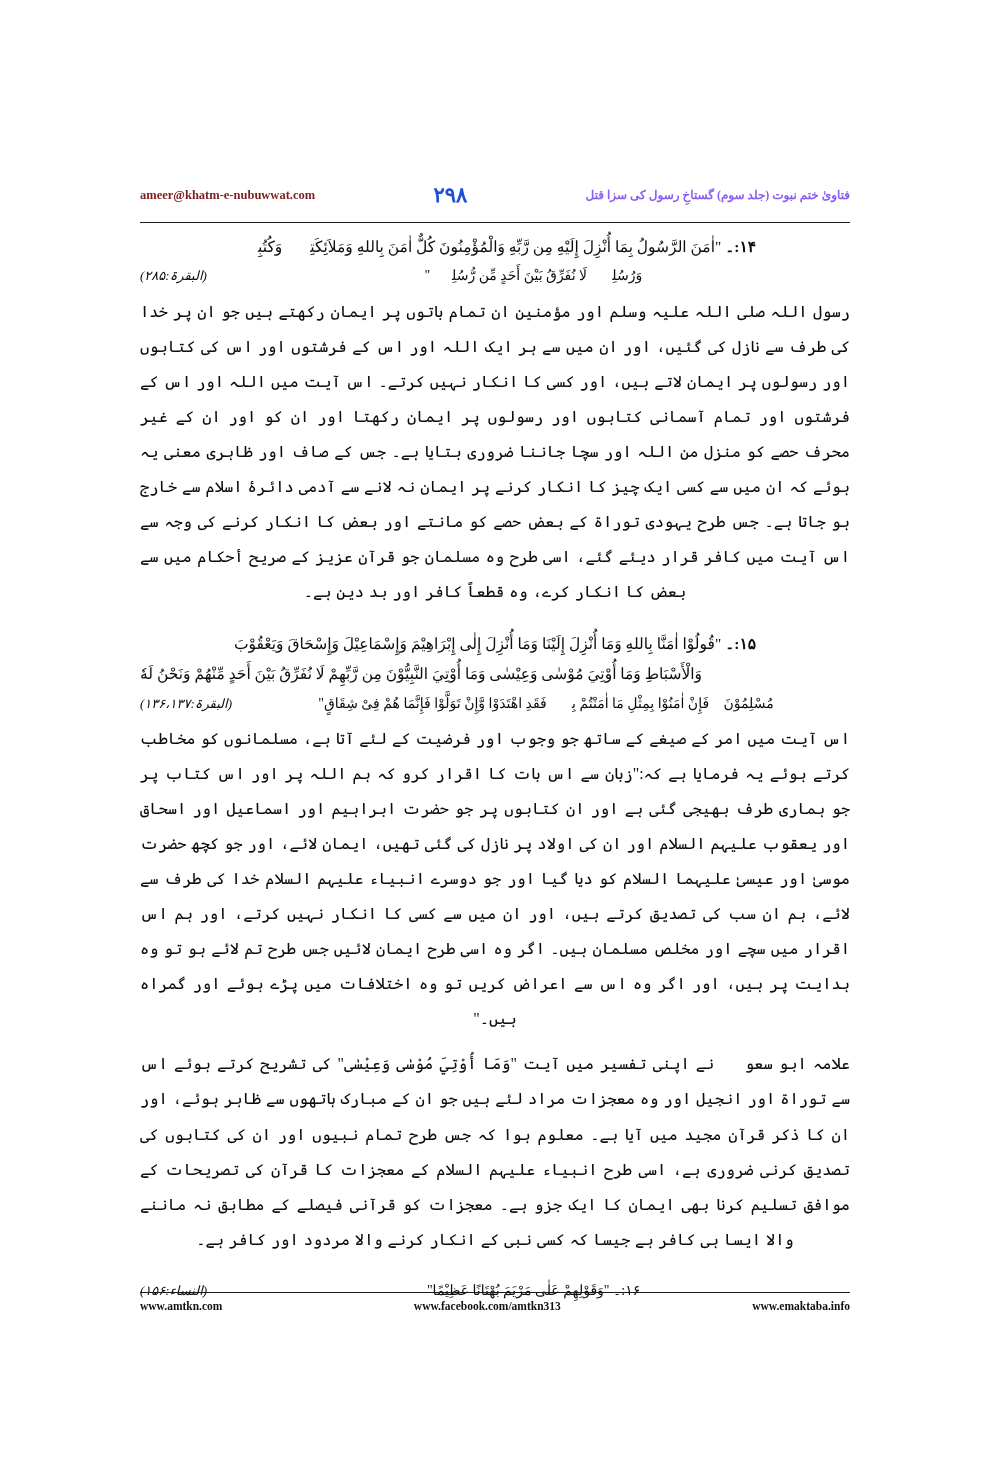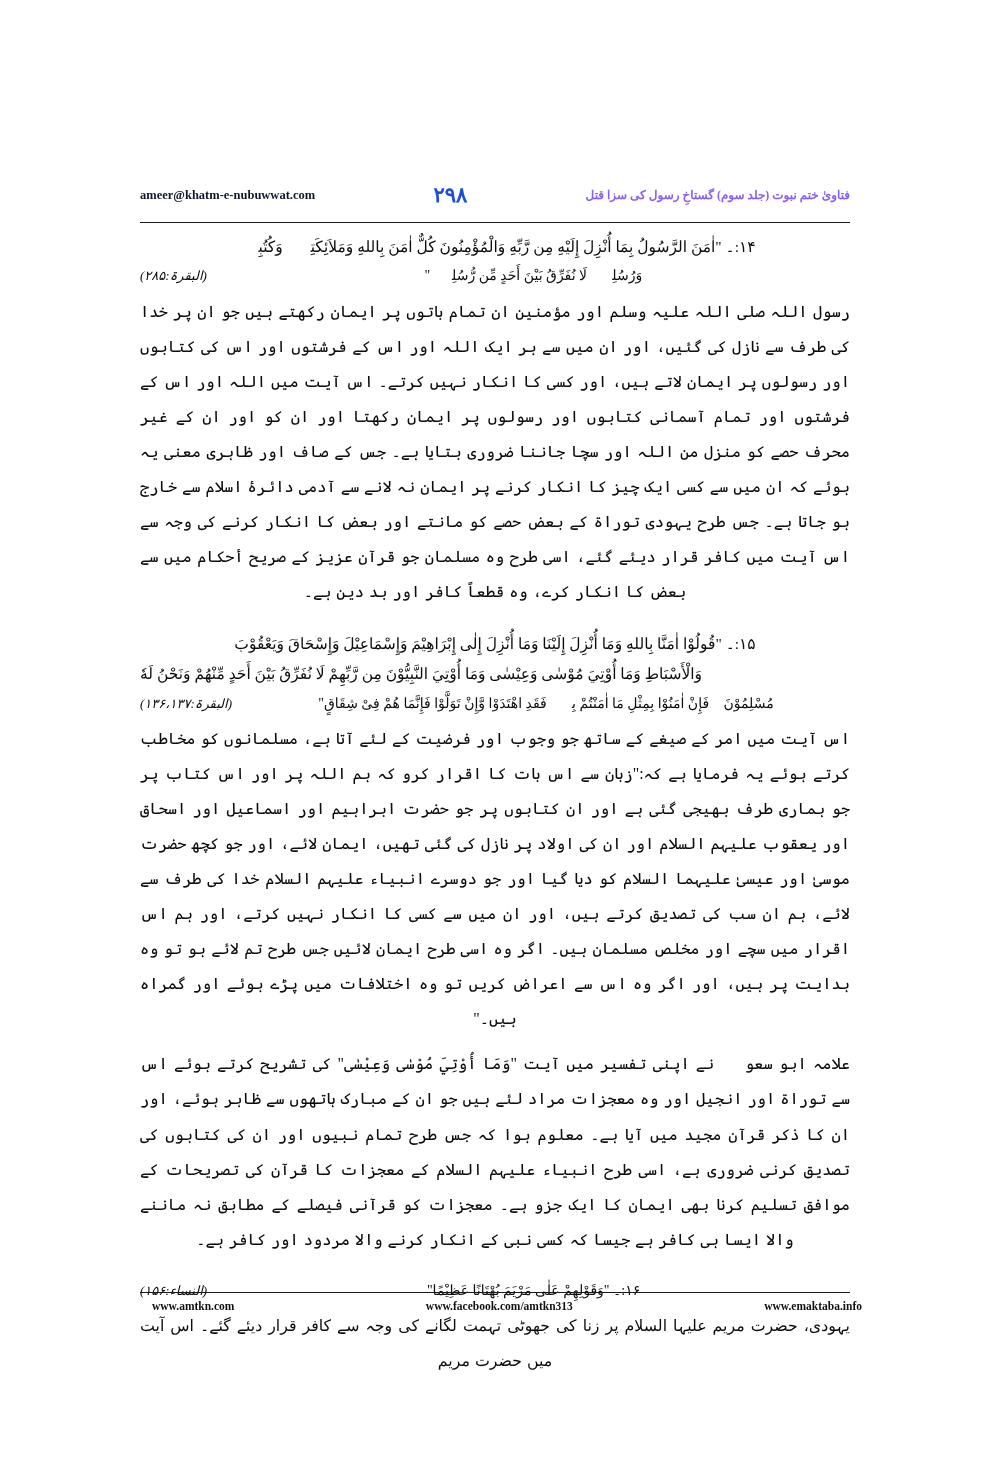--- a/index.html
+++ b/index.html
@@ -44,21 +44,21 @@
     font-family: "Liberation Serif", serif;
     font-size: 21px;
     font-weight: bold;
     color: #1d4ed8;
     direction: rtl;
   }
   .header-left {
     font-family: "Liberation Serif", serif;
     font-size: 12.5px;
     font-weight: bold;
-    color: #0f172a;
+    color: #7f1d1d;
     direction: ltr;
     white-space: nowrap;
   }
   .rule {
     position: absolute;
     left: 140px;
     width: 710px;
     border-top: 1px solid #1a1a1a;
   }
   .rule-top { top: 222px; }
@@ -81,21 +81,21 @@
     font-size: 15.5px;
     line-height: 1.95;
     text-align: left;
     direction: rtl;
     font-weight: 500;
   }
   .ayah-line.first {
     text-align: center;
   }
   .ayah-line .num {
-    font-weight: normal;
+    font-weight: bold;
   }
   .ayah-with-ref {
     display: flex;
     direction: rtl;
     align-items: baseline;
     justify-content: space-between;
     gap: 10px;
   }
   .ayah-with-ref .txt {
     flex: 1 1 auto;
@@ -132,21 +132,20 @@
     left: 140px;
     width: 710px;
     display: flex;
     justify-content: space-between;
     align-items: center;
     direction: ltr;
     font-family: "Liberation Serif", serif;
     font-size: 11.5px;
     font-weight: bold;
     color: #111;
-    margin-left: 12px;
   }
   .footer span { white-space: nowrap; }
 </style>
 </head>
 <body>
 
 <div class="page">
 
   <div class="header">
     <div class="header-right">فتاویٰ ختم نبوت (جلد سوم) گستاخِ رسول کی سزا قتل</div>
@@ -193,21 +192,20 @@
     <div class="ayah-block">
       <div class="ayah-with-ref">
         <div class="txt">
           <span class="num">۱۶:۔</span>
           <span>"وَقَوْلِهِمْ عَلٰى مَرْيَمَ بُهْتَانًا عَظِيْمًا"</span>
         </div>
         <div class="ref">(النساء:۱۵۶)</div>
       </div>
     </div>
 
-    <div class="para last-center">یہودی، حضرت مریم علیہا السلام پر زنا کی جھوٹی تہمت لگانے کی وجہ سے کافر قرار دیئے گئے۔ اس آیت میں حضرت مریم</div>
 
   </div>
 
   <div class="rule rule-bottom"></div>
 
   <div class="footer">
     <span>www.amtkn.com</span>
     <span>www.facebook.com/amtkn313</span>
     <span>www.emaktaba.info</span>
   </div>

